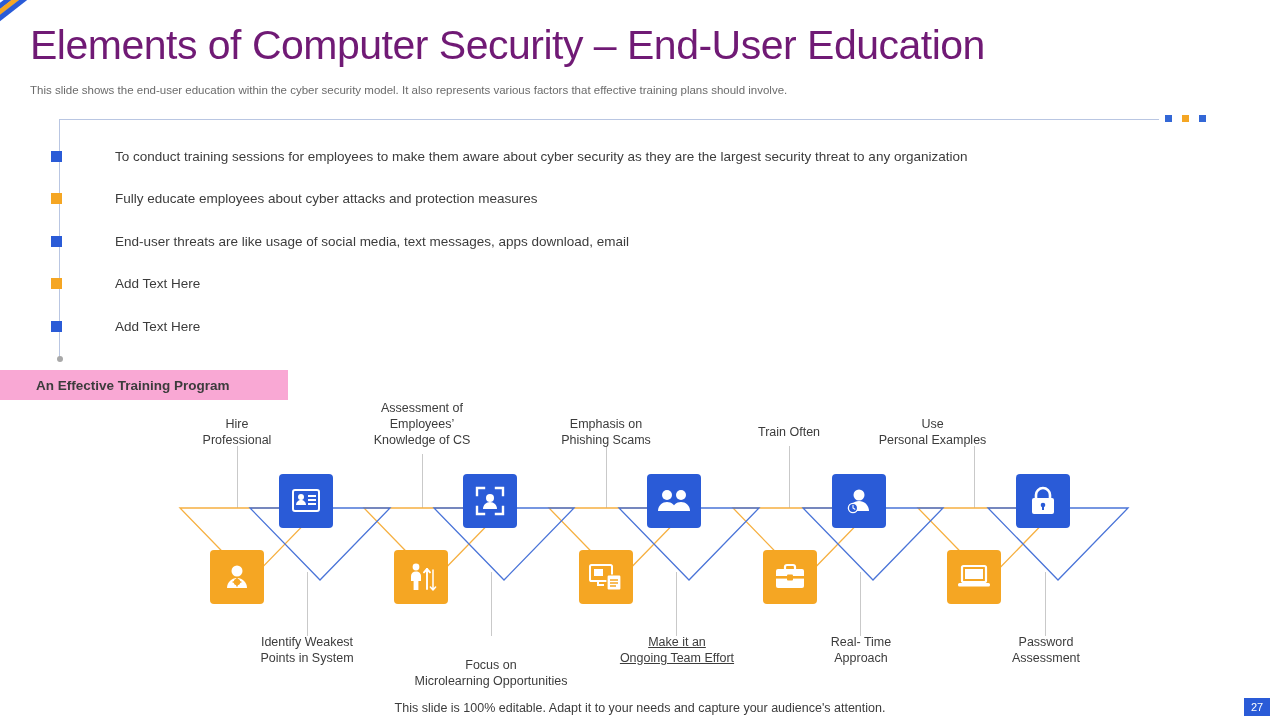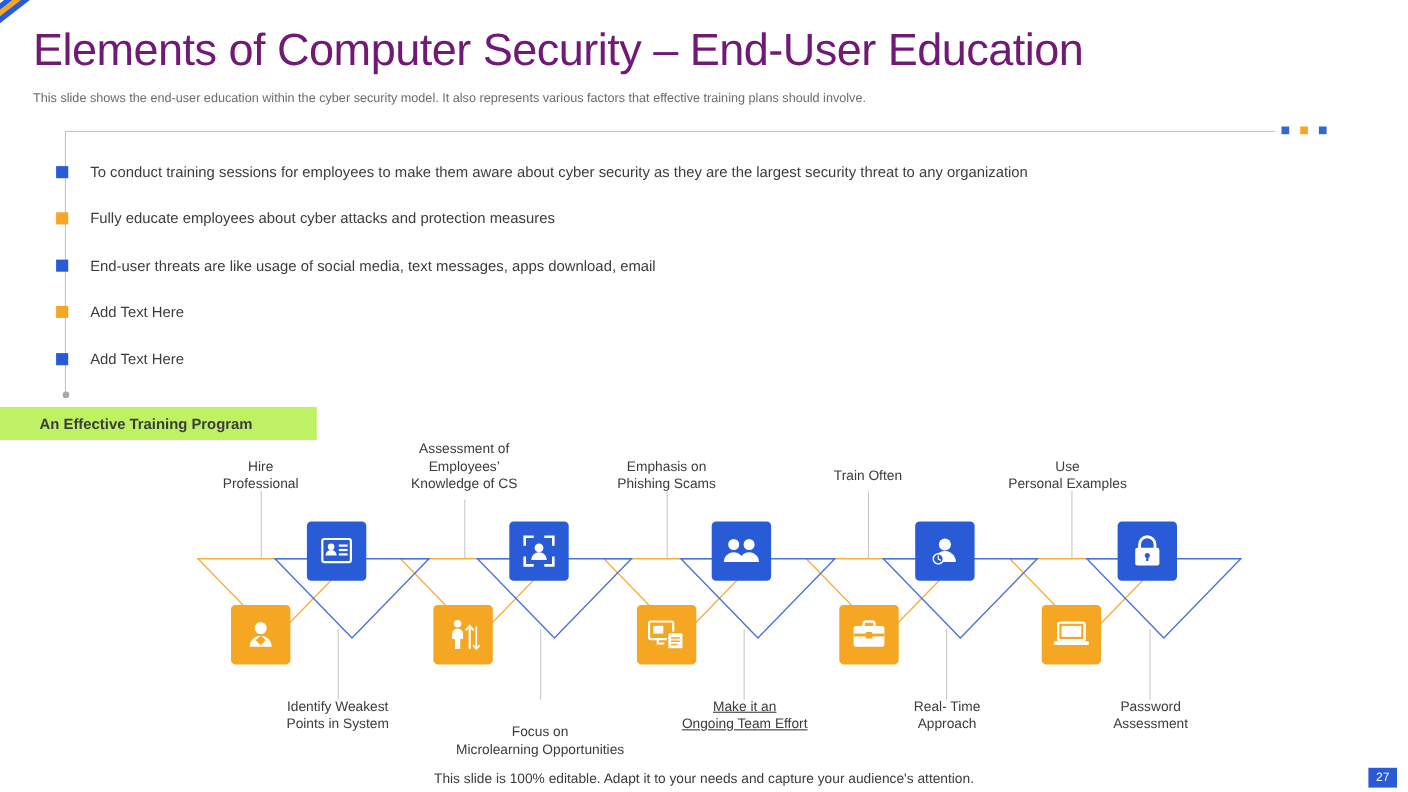--- a/index.html
+++ b/index.html
@@ -107,20 +107,21 @@
     position: absolute;
     left: 0;
     top: 0;
   }
   .bullet-row {
     position: absolute;
     left: -8px;
     display: flex;
     align-items: center;
     white-space: nowrap;
+    gap: 33px;
   }
   .bullet-sq {
     width: 11px;
     height: 11px;
     flex: 0 0 11px;
     margin-right: 20px;
   }
   .bullet-sq.blue { background: #2a5bd7; }
   .bullet-sq.orange { background: #f5a623; }
   .bullet-text {
@@ -128,21 +129,21 @@
     color: #3c3c3c;
   }
 
   
   .section-label {
     position: absolute;
     left: 0;
     top: 370px;
     width: 288px;
     height: 30px;
-    background: #bef264;
+    background: #f9a8d4;
     display: flex;
     align-items: center;
   }
   .section-label span {
     margin-left: 36px;
     font-size: 13.5px;
     font-weight: bold;
     color: #3c3c3c;
     white-space: nowrap;
   }
@@ -296,21 +297,21 @@
 Employees’
 Knowledge of CS</div>
   </div>
   <div class="top-label" style="left:546px; top:18px; width:120px;">
     <div style="white-space:pre-line">Emphasis on
 Phishing Scams</div>
   </div>
   <div class="top-label" style="left:729px; top:26px; width:120px;">
     <div style="white-space:pre-line">Train Often</div>
   </div>
-  <div class="top-label" style="left:898px; top:18px; width:145px;">
+  <div class="top-label" style="left:860px; top:18px; width:145px;">
     <div style="white-space:pre-line">Use
 Personal Examples</div>
   </div>
 
   <div class="icon-box blue" style="left:279px; top:76px;">
     <svg width="32" height="32" viewBox="0 0 32 32">
       <rect x="3" y="5" width="26" height="21" rx="2" fill="none" stroke="#fff" stroke-width="2"></rect>
       <circle cx="11" cy="12" r="3" fill="#fff"></circle>
       <path d="M6 20c0-3 2.5-5 5-5s5 2 5 5z" fill="#fff"></path>
       <rect x="18" y="10" width="8" height="2" fill="#fff"></rect>

